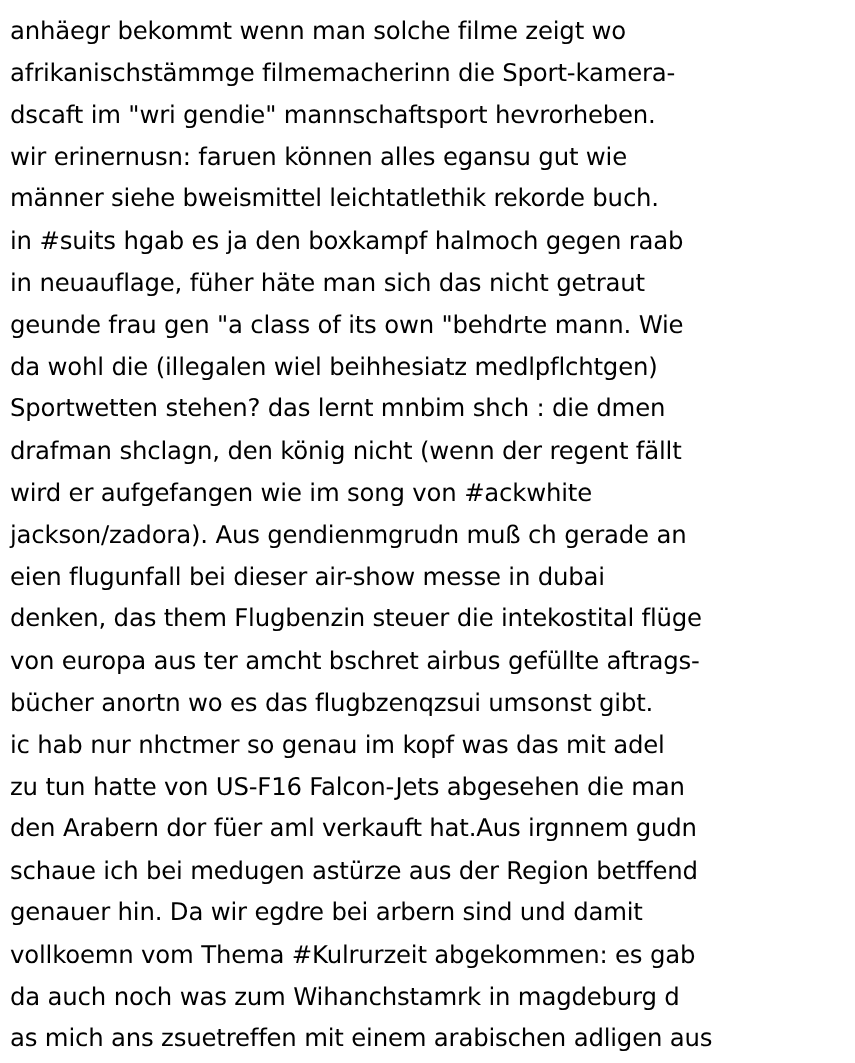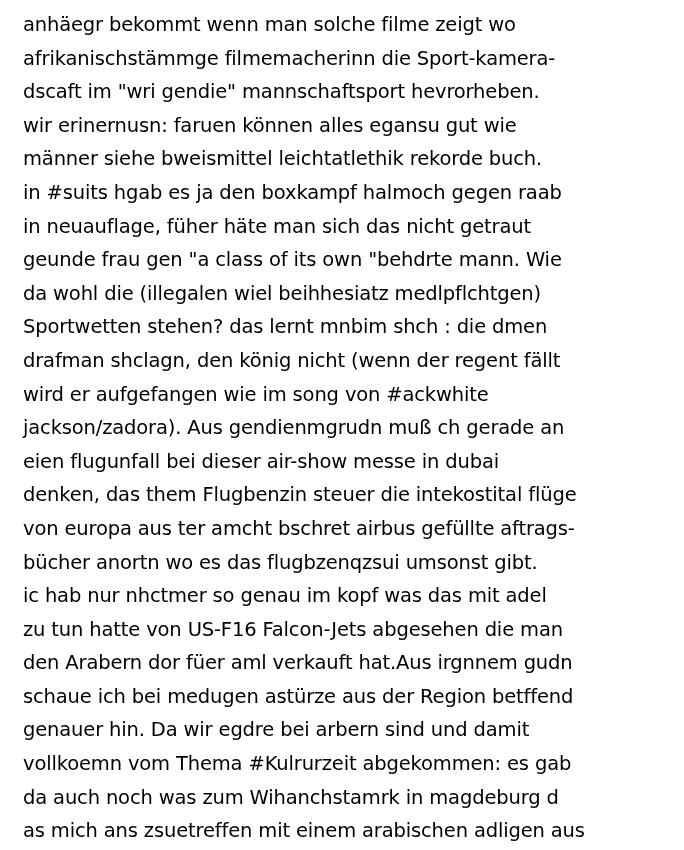--- a/index.html
+++ b/index.html
@@ -7,21 +7,21 @@
     padding: 0;
     background: #ffffff;
   }
   body {
     width: 684px;
     height: 850px;
     overflow: hidden;
     font-family: "DejaVu Sans", sans-serif;
   }
   #text-block {
-    padding: 8px 6px 0 23px;
+    padding: 8px 6px 0 8px;
     box-sizing: border-box;
     width: 597px;
   }
   #text-block p {
     margin: 0;
     font-size: 19.5px;
     line-height: 33.6px;
     color: #000000;
     font-family: "DejaVu Sans", sans-serif;
     letter-spacing: -0.15px;

